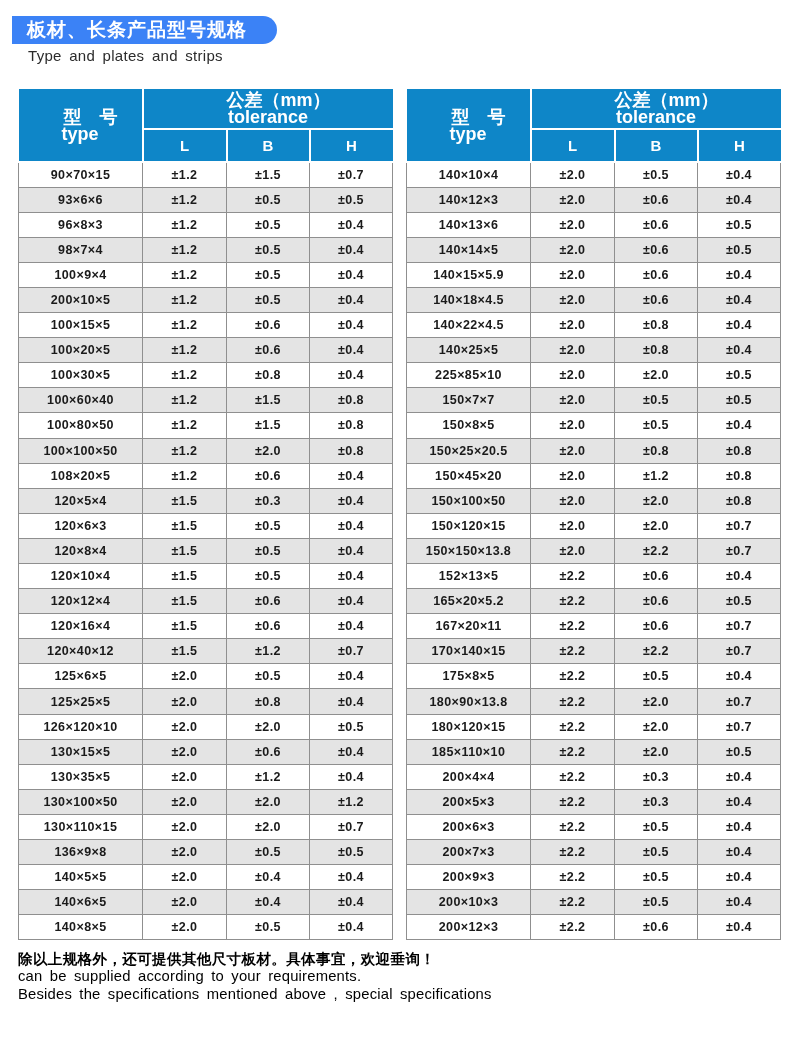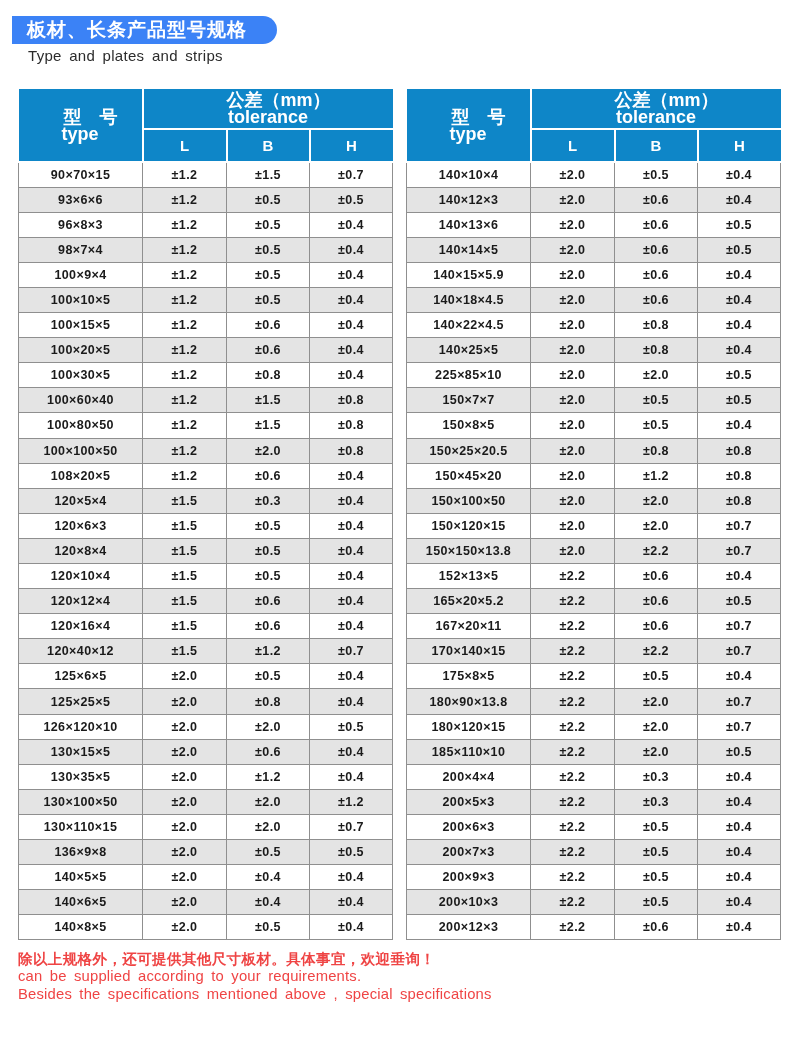--- a/index.html
+++ b/index.html
@@ -76,21 +76,21 @@
     font-weight: bold;
     color: #1a1a1a;
     letter-spacing: 0.4px;
     background: #ffffff;
   }
   table.spec tbody tr:nth-child(even) td { background: #e4e4e4; }
 
   
   .footer {
     margin: 11px 18px 0 18px;
-    color: #ef4444;
+    color: #000000;
   }
   .footer .zh {
     font-size: 14.5px;
     font-weight: bold;
     letter-spacing: 0.4px;
     line-height: 17px;
   }
   .footer .en {
     font-size: 14.8px;
     font-weight: 500;
@@ -160,21 +160,21 @@
           <td>±0.5</td>
           <td>±0.4</td>
         </tr>
         <tr>
           <td>100×9×4</td>
           <td>±1.2</td>
           <td>±0.5</td>
           <td>±0.4</td>
         </tr>
         <tr>
-          <td>100×10×5</td>
+          <td>200×10×5</td>
           <td>±1.2</td>
           <td>±0.5</td>
           <td>±0.4</td>
         </tr>
         <tr>
           <td>100×15×5</td>
           <td>±1.2</td>
           <td>±0.6</td>
           <td>±0.4</td>
         </tr>

